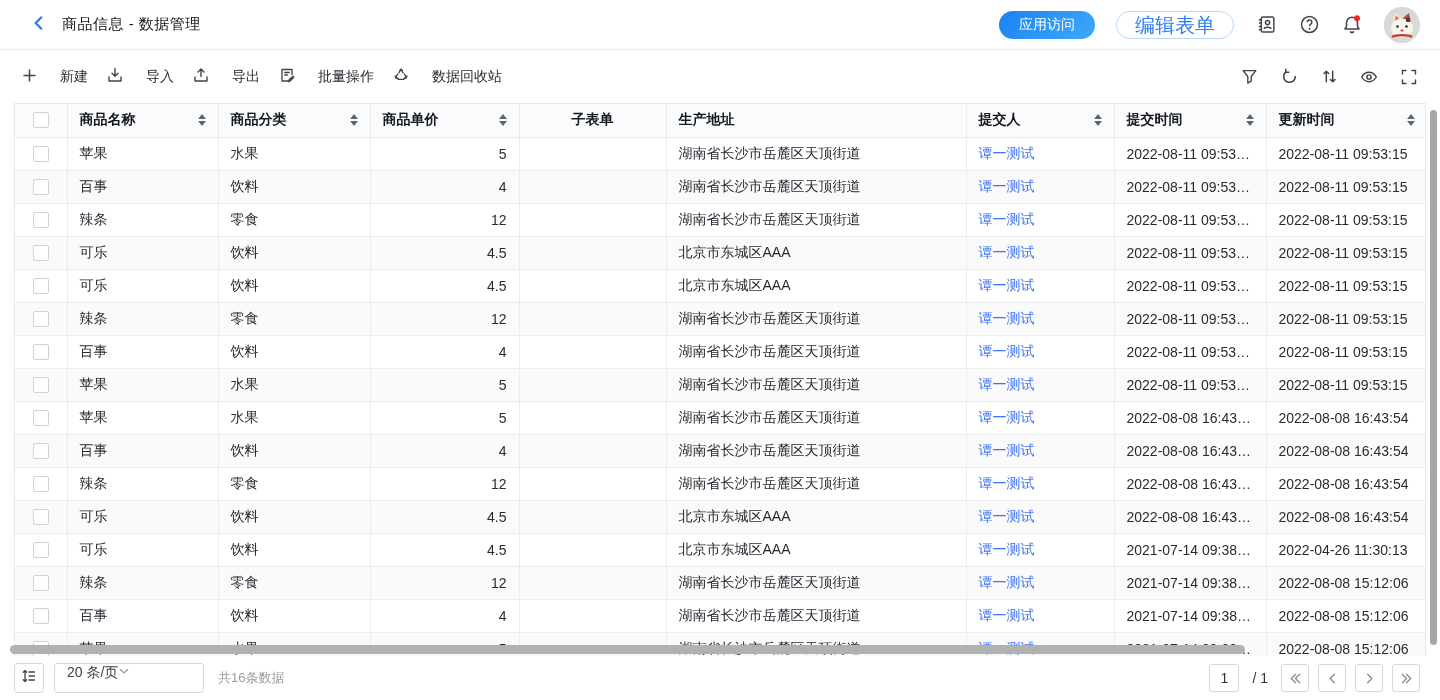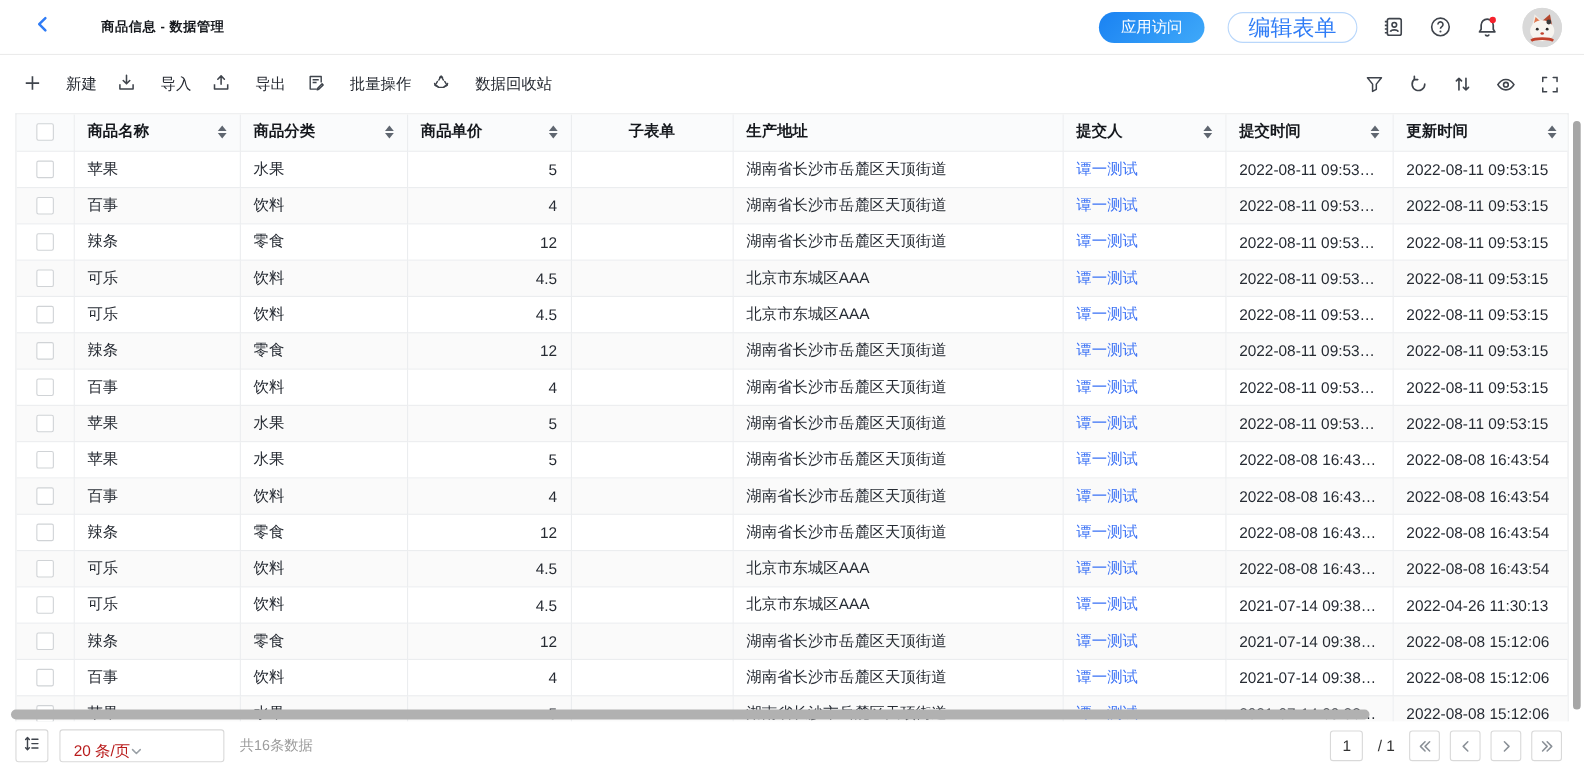--- a/index.html
+++ b/index.html
@@ -4,21 +4,21 @@
 <style>
   * { margin:0; padding:0; box-sizing:border-box; }
   html,body { width:1440px; height:700px; background:#fff; overflow:hidden;
     font-family:"Liberation Sans","DejaVu Sans",sans-serif; color:#262b33; }
   .page { position:relative; width:1440px; height:700px; background:#fff; }
 
   
   .topbar { position:absolute; top:0; left:0; right:0; height:50px; background:#fff;
     border-bottom:1px solid #ebebeb; display:flex; align-items:center; padding:0 20px 0 30px; }
   .back-btn { display:flex; align-items:center; cursor:pointer; margin-right:14px; }
-  .page-title { font-size:12px; font-weight:700; color:#15181d; letter-spacing:.5px;margin-left:30px; }
+  .page-title { font-size:15px; font-weight:400; color:#15181d; letter-spacing:.5px; }
   .topbar-right { margin-left:auto; display:flex; align-items:center; gap:21px; }
   .btn-primary { height:28px; padding:0 20px; border:none; border-radius:14px; color:#fff;
     font-size:14px; background:linear-gradient(135deg,#1a82f2 0%,#3fa9f9 100%); cursor:pointer; }
   .btn-outline { height:28px; padding:0 18px; border:1px solid #b9d7fb; border-radius:14px;
     color:#2f7cf6; font-size:20px; background:#fff; cursor:pointer; }
   .top-icon { width:22px; height:22px; display:flex; align-items:center; justify-content:center;
     cursor:pointer; position:relative; }
   .avatar { width:36px; height:36px; border-radius:50%; background:#dcdcdc; overflow:hidden;
     cursor:pointer; flex:none; }
 
@@ -63,22 +63,22 @@
     border-radius:5px; background:#b1b1b1; cursor:pointer; }
   .vscroll-thumb { position:absolute; right:3px; top:110px; width:7px; height:535px;
     border-radius:4px; background:#a6a6a6; cursor:pointer; }
 
   
   .footer { position:absolute; left:0; right:0; bottom:0; height:44px; background:#fff;
     display:flex; align-items:center; padding:0 20px 0 14px; }
   .rowheight-btn { width:30px; height:30px; border:1px solid #d9d9d9; border-radius:3px;
     background:#fff; display:flex; align-items:center; justify-content:center; cursor:pointer; }
   .pagesize-select { width:150px; height:30px; border:1px solid #d9d9d9; border-radius:3px;
-    margin-left:10px; display:flex; align-items:flex-end; padding:0 12px; font-size:14px;
-    color:#b91c1c; cursor:pointer; background:#fff; }
+    margin-left:10px; display:flex; align-items:flex-start; padding:0 12px; font-size:14px;
+    color:#404040; cursor:pointer; background:#fff; }
   .pagesize-select svg { margin-left:auto; }
   .total-text { margin-left:14px; font-size:13px; color:#9b9b9b; }
   .footer-right { margin-left:auto; display:flex; align-items:center; gap:9px; }
   .page-input { width:30px; height:28px; border:1px solid #d9d9d9; border-radius:3px;
     text-align:center; line-height:26px; font-size:14px; color:#333; cursor:text; }
   .page-total { font-size:14px; color:#333; margin:0 4px; }
   .pg-btn { width:28px; height:28px; border:1px solid #d9d9d9; border-radius:3px; background:#fff;
     display:flex; align-items:center; justify-content:center; cursor:pointer; }
 </style>
 </head>

